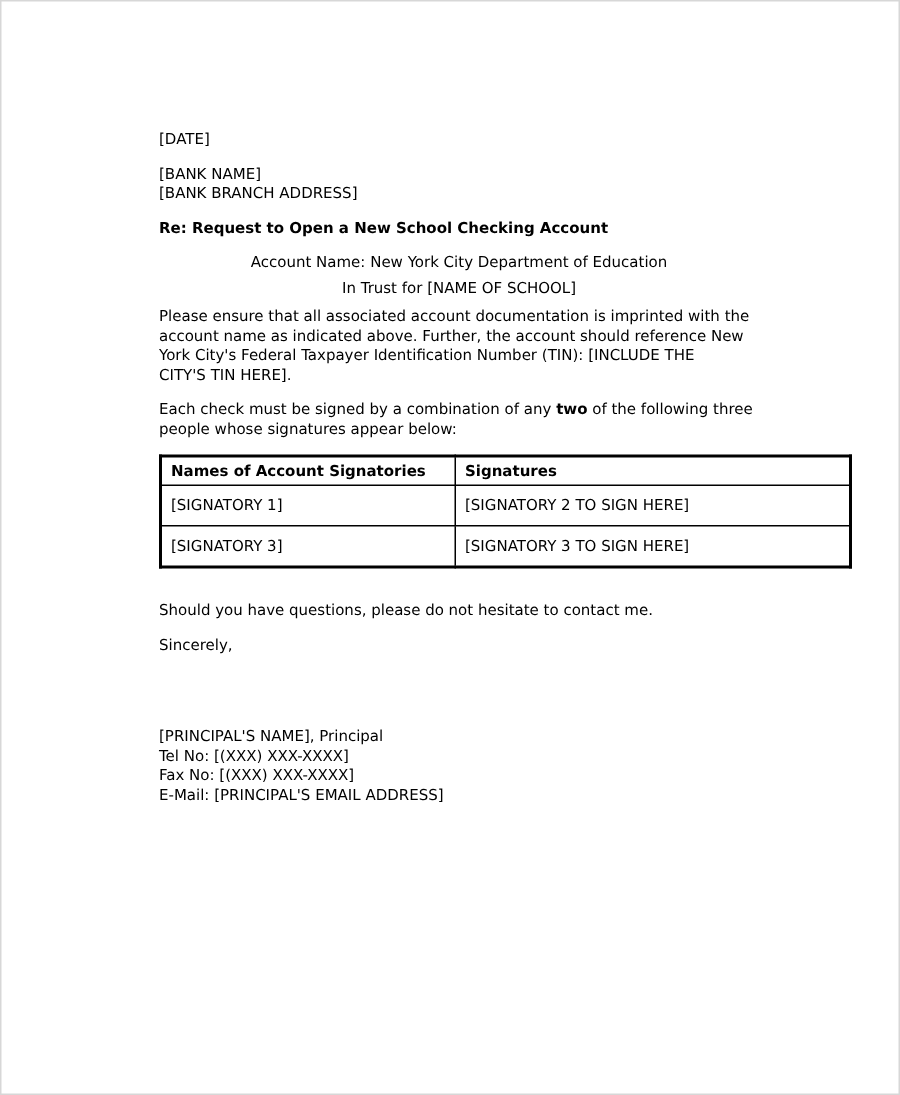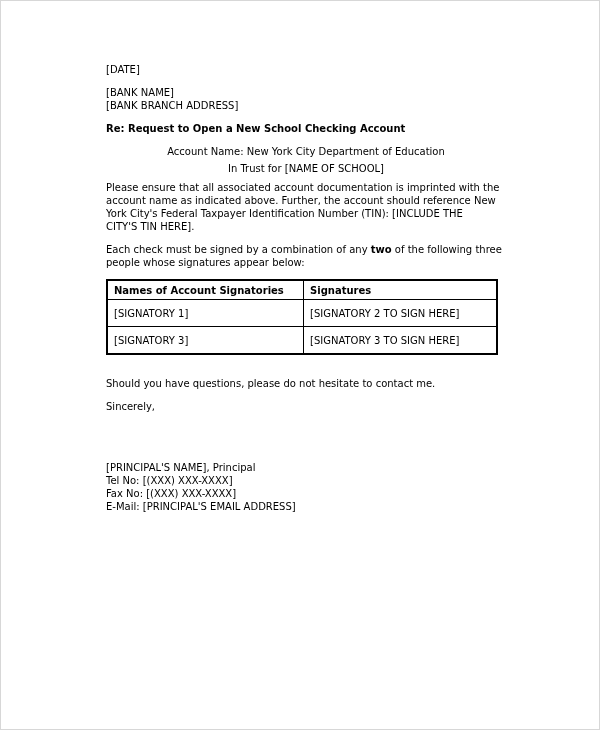--- a/index.html
+++ b/index.html
@@ -9,31 +9,31 @@
     box-sizing: border-box;
     background: #ffffff;
     border: 1px solid #d7d7d7;
     font-family: "DejaVu Sans", "Liberation Sans", sans-serif;
     font-size: 10px;
     line-height: 13px;
     color: #000000;
     overflow: hidden;
   }
   .content {
-    padding: 62px 93px 0 105px;
+    padding: 86px 93px 0 105px;
   }
   p { margin: 0 0 10px 0; }
   .multiline { white-space: pre-line; }
   .subject { font-weight: bold; }
   .centered { text-align: center; margin: 0 0 4px 0; }
   .gap-top { margin-top: 6px; }
   b.inline-bold { font-weight: bold; }
   table.signatories {
     border-collapse: collapse;
-    width: 392px;
+    width: 462px;
     margin: 0 0 22px 0;
     border: 2px solid #000;
   }
   table.signatories th, table.signatories td {
     border: 1px solid #000;
   }
   table.signatories th {
     text-align: left;
     font-weight: bold;
     padding: 3px 6px 2px 6px;

